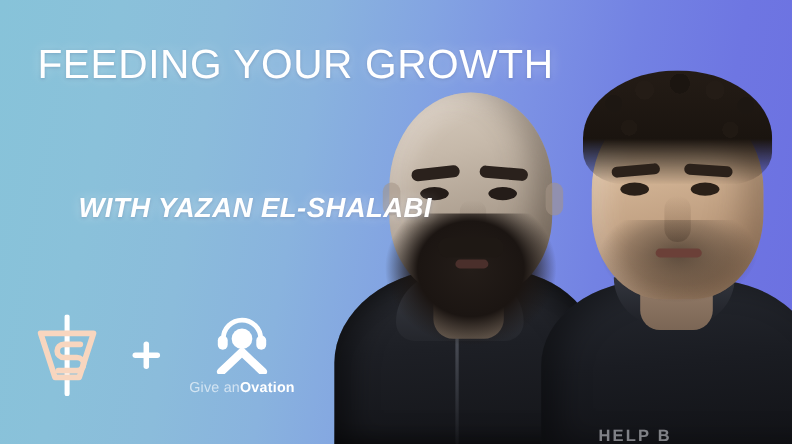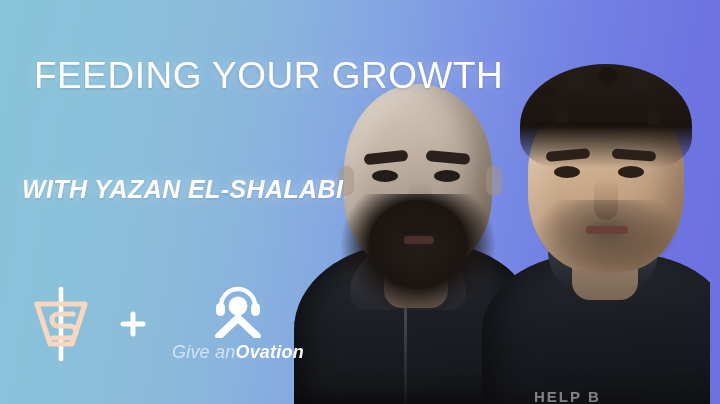--- a/index.html
+++ b/index.html
@@ -28,21 +28,21 @@
         #83a4e2 50%,
         #7c92e4 62%,
         #7382e3 74%,
         #6e76e2 86%,
         #6c70e1 100%);
   }
 
   
   .photo-layer {
     position: absolute;
-    right: 10px;
+    right: 0;
     top: 0;
     width: 420px;
     height: 404px;
     overflow: hidden;
   }
 
   
   .pA { position: absolute; left: 10px; bottom: 0; width: 230px; height: 330px; }
   .pA .jacket {
     position: absolute; left: -6px; bottom: 0; width: 240px; height: 160px;
@@ -182,21 +182,21 @@
   }
   .pB .mouth {
     position: absolute; left: 100px; top: 172px; width: 42px; height: 8px;
     background: #6b4038; border-radius: 5px;
   }
 
   
   .title {
     position: absolute;
     left: 34px;
-    top: 52px;
+    top: 35px;
     width: 540px;
     color: #ffffff;
     font-size: 37px;
     font-weight: 300;
     line-height: 1.28;
     letter-spacing: 0.5px;
     text-transform: uppercase;
     text-shadow: 0 0 12px rgba(255,255,255,.32), 0 1px 3px rgba(40,60,110,.25);
   }
   .subtitle {
@@ -205,20 +205,21 @@
     top: 170px;
     width: 420px;
     color: #ffffff;
     font-size: 25px;
     font-weight: 600;
     font-style: italic;
     line-height: 1.52;
     letter-spacing: 0.4px;
     text-transform: uppercase;
     text-shadow: 0 0 11px rgba(255,255,255,.4), 0 1px 3px rgba(40,60,110,.25);
+    text-align: center;
   }
 
   
   .logo-row {
     position: absolute;
     left: 28px;
     top: 286px;
     display: flex;
     align-items: center;
     gap: 26px;
@@ -226,25 +227,24 @@
   .logo-shawarma { width: 66px; height: 74px; display: block; }
   .plus-sign { width: 26px; height: 26px; display: block; }
   .ovation-lockup {
     display: flex;
     flex-direction: column;
     align-items: center;
     gap: 5px;
   }
   .ovation-mark { width: 58px; height: 52px; display: block; }
   .ovation-word {
-    font-size: 18px;
+    font-size: 13px;
     letter-spacing: .2px;
     white-space: nowrap;
     line-height: 1;
-    font-style: italic;
   }
   .ovation-word .give {
     color: rgba(255,255,255,.62);
     font-weight: 400;
   }
   .ovation-word .ovation {
     color: #ffffff;
     font-weight: 800;
   }
 </style>

